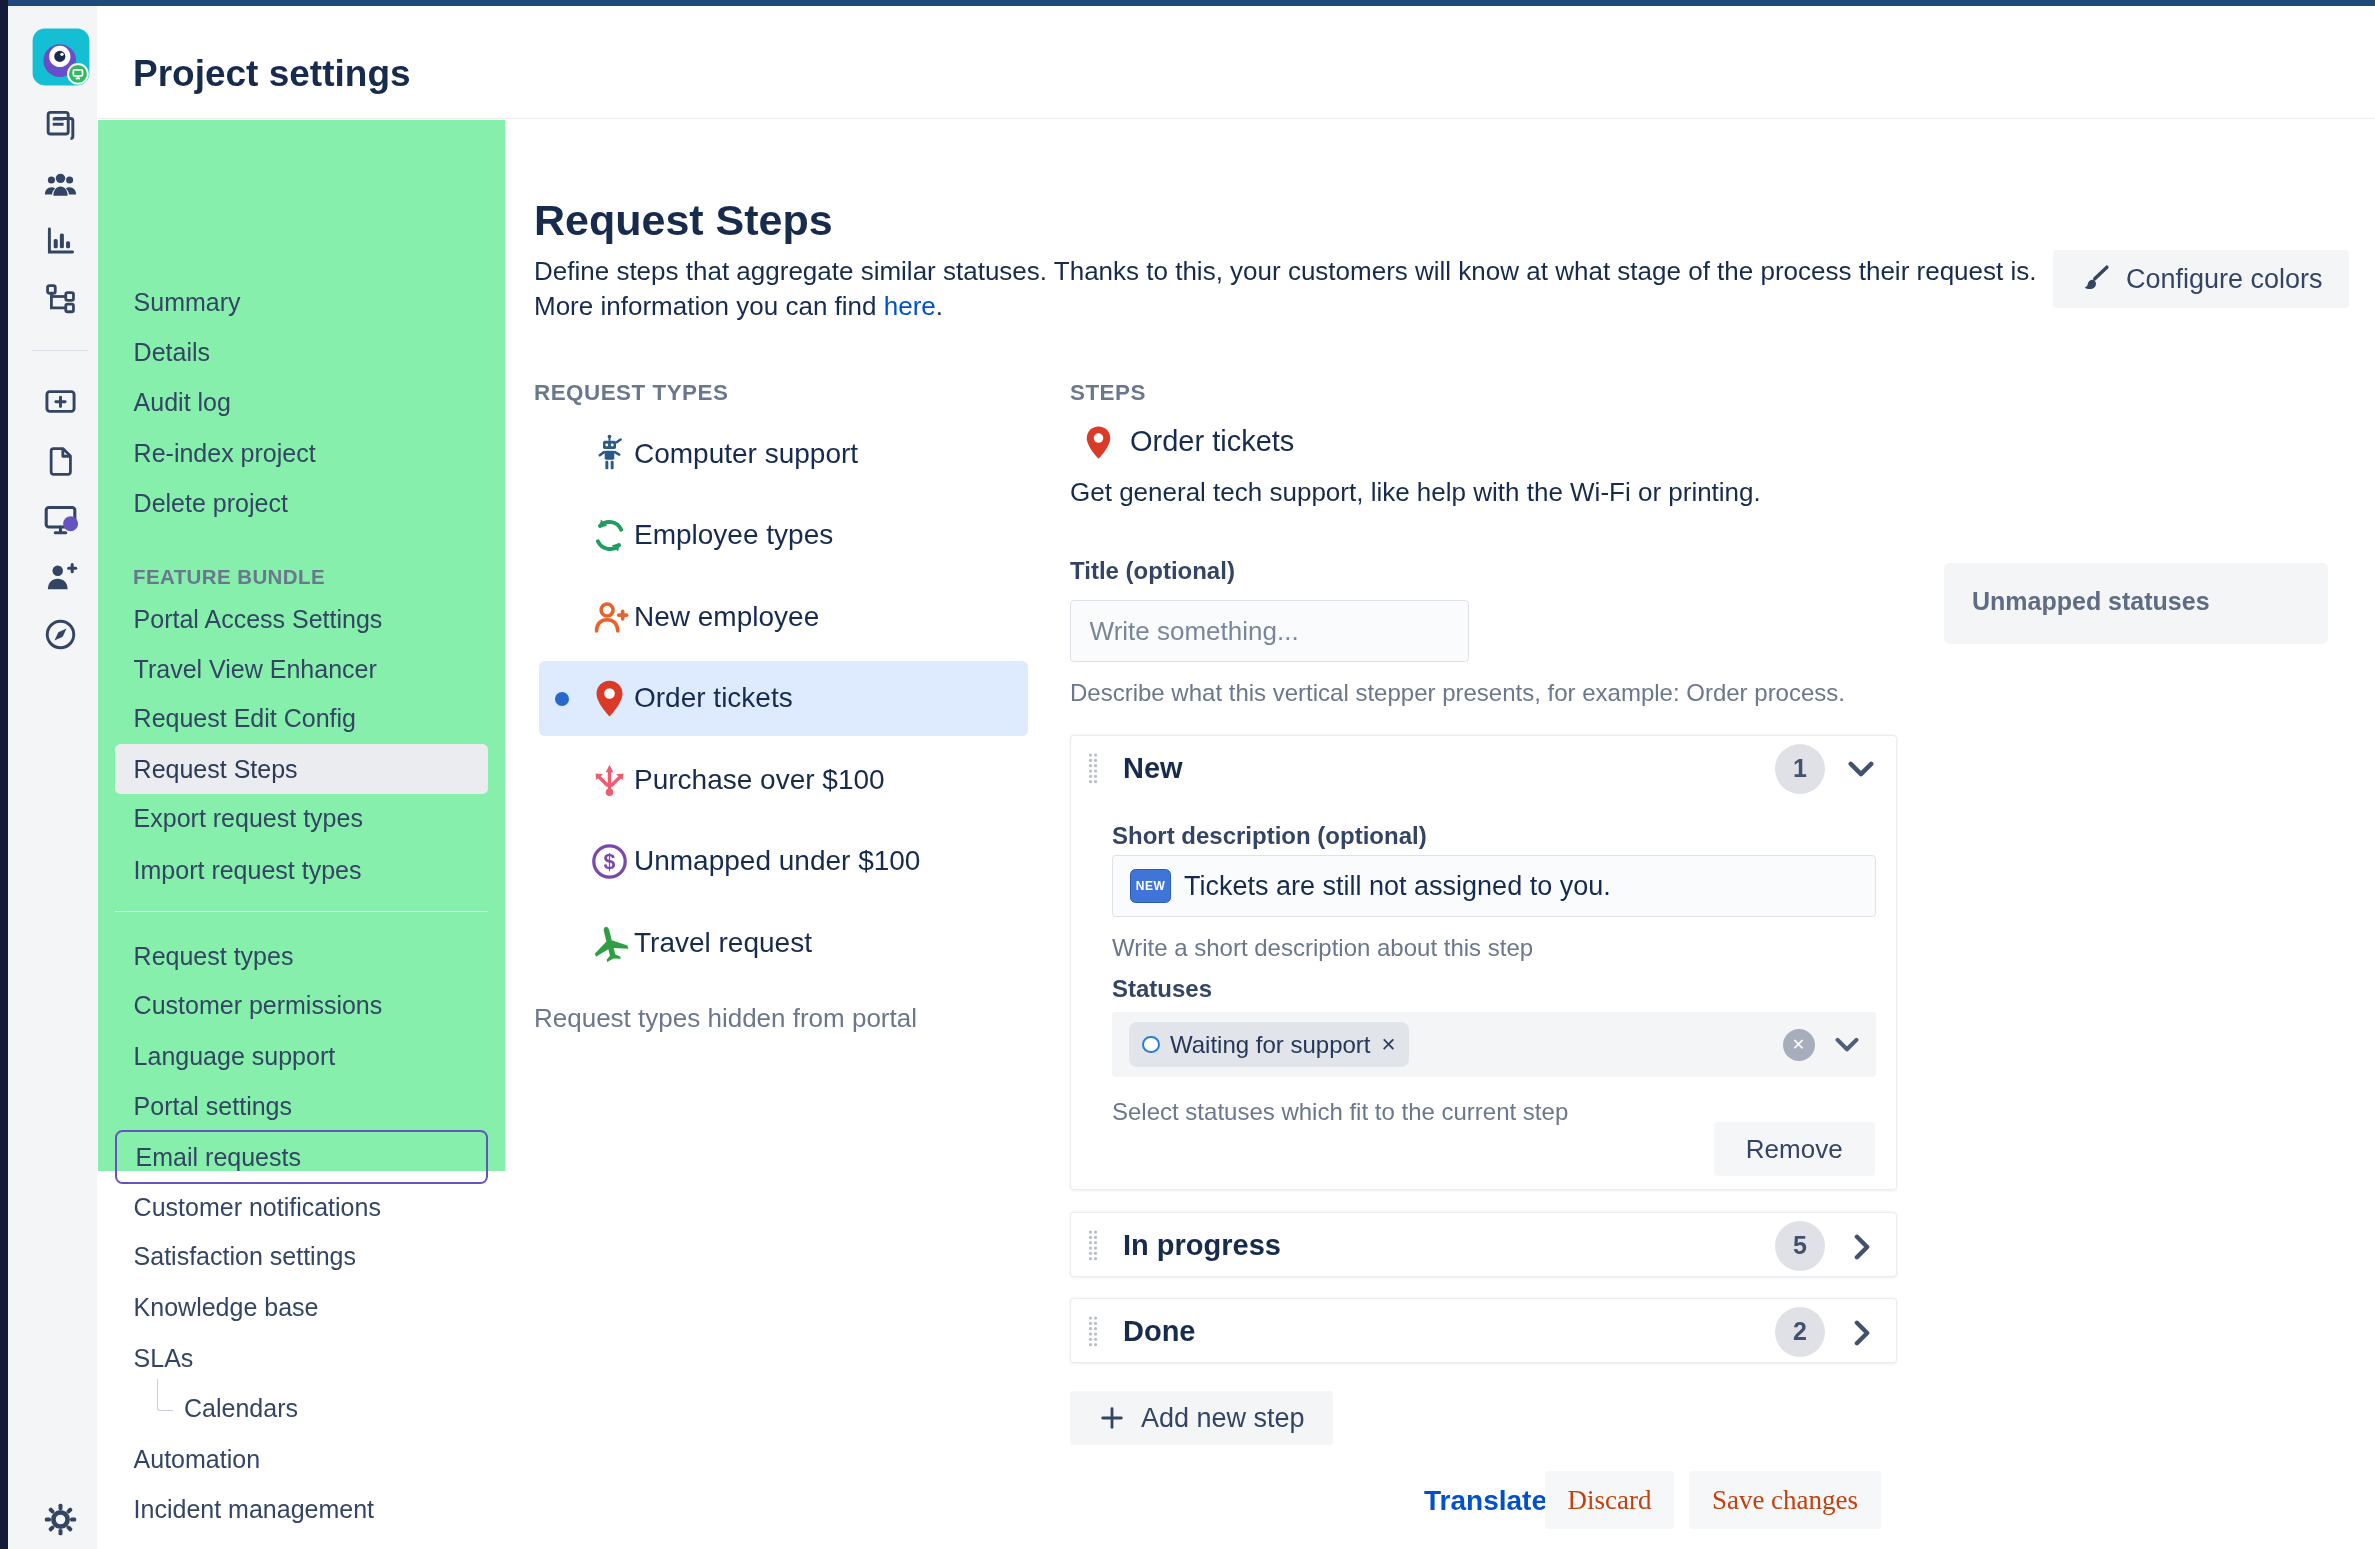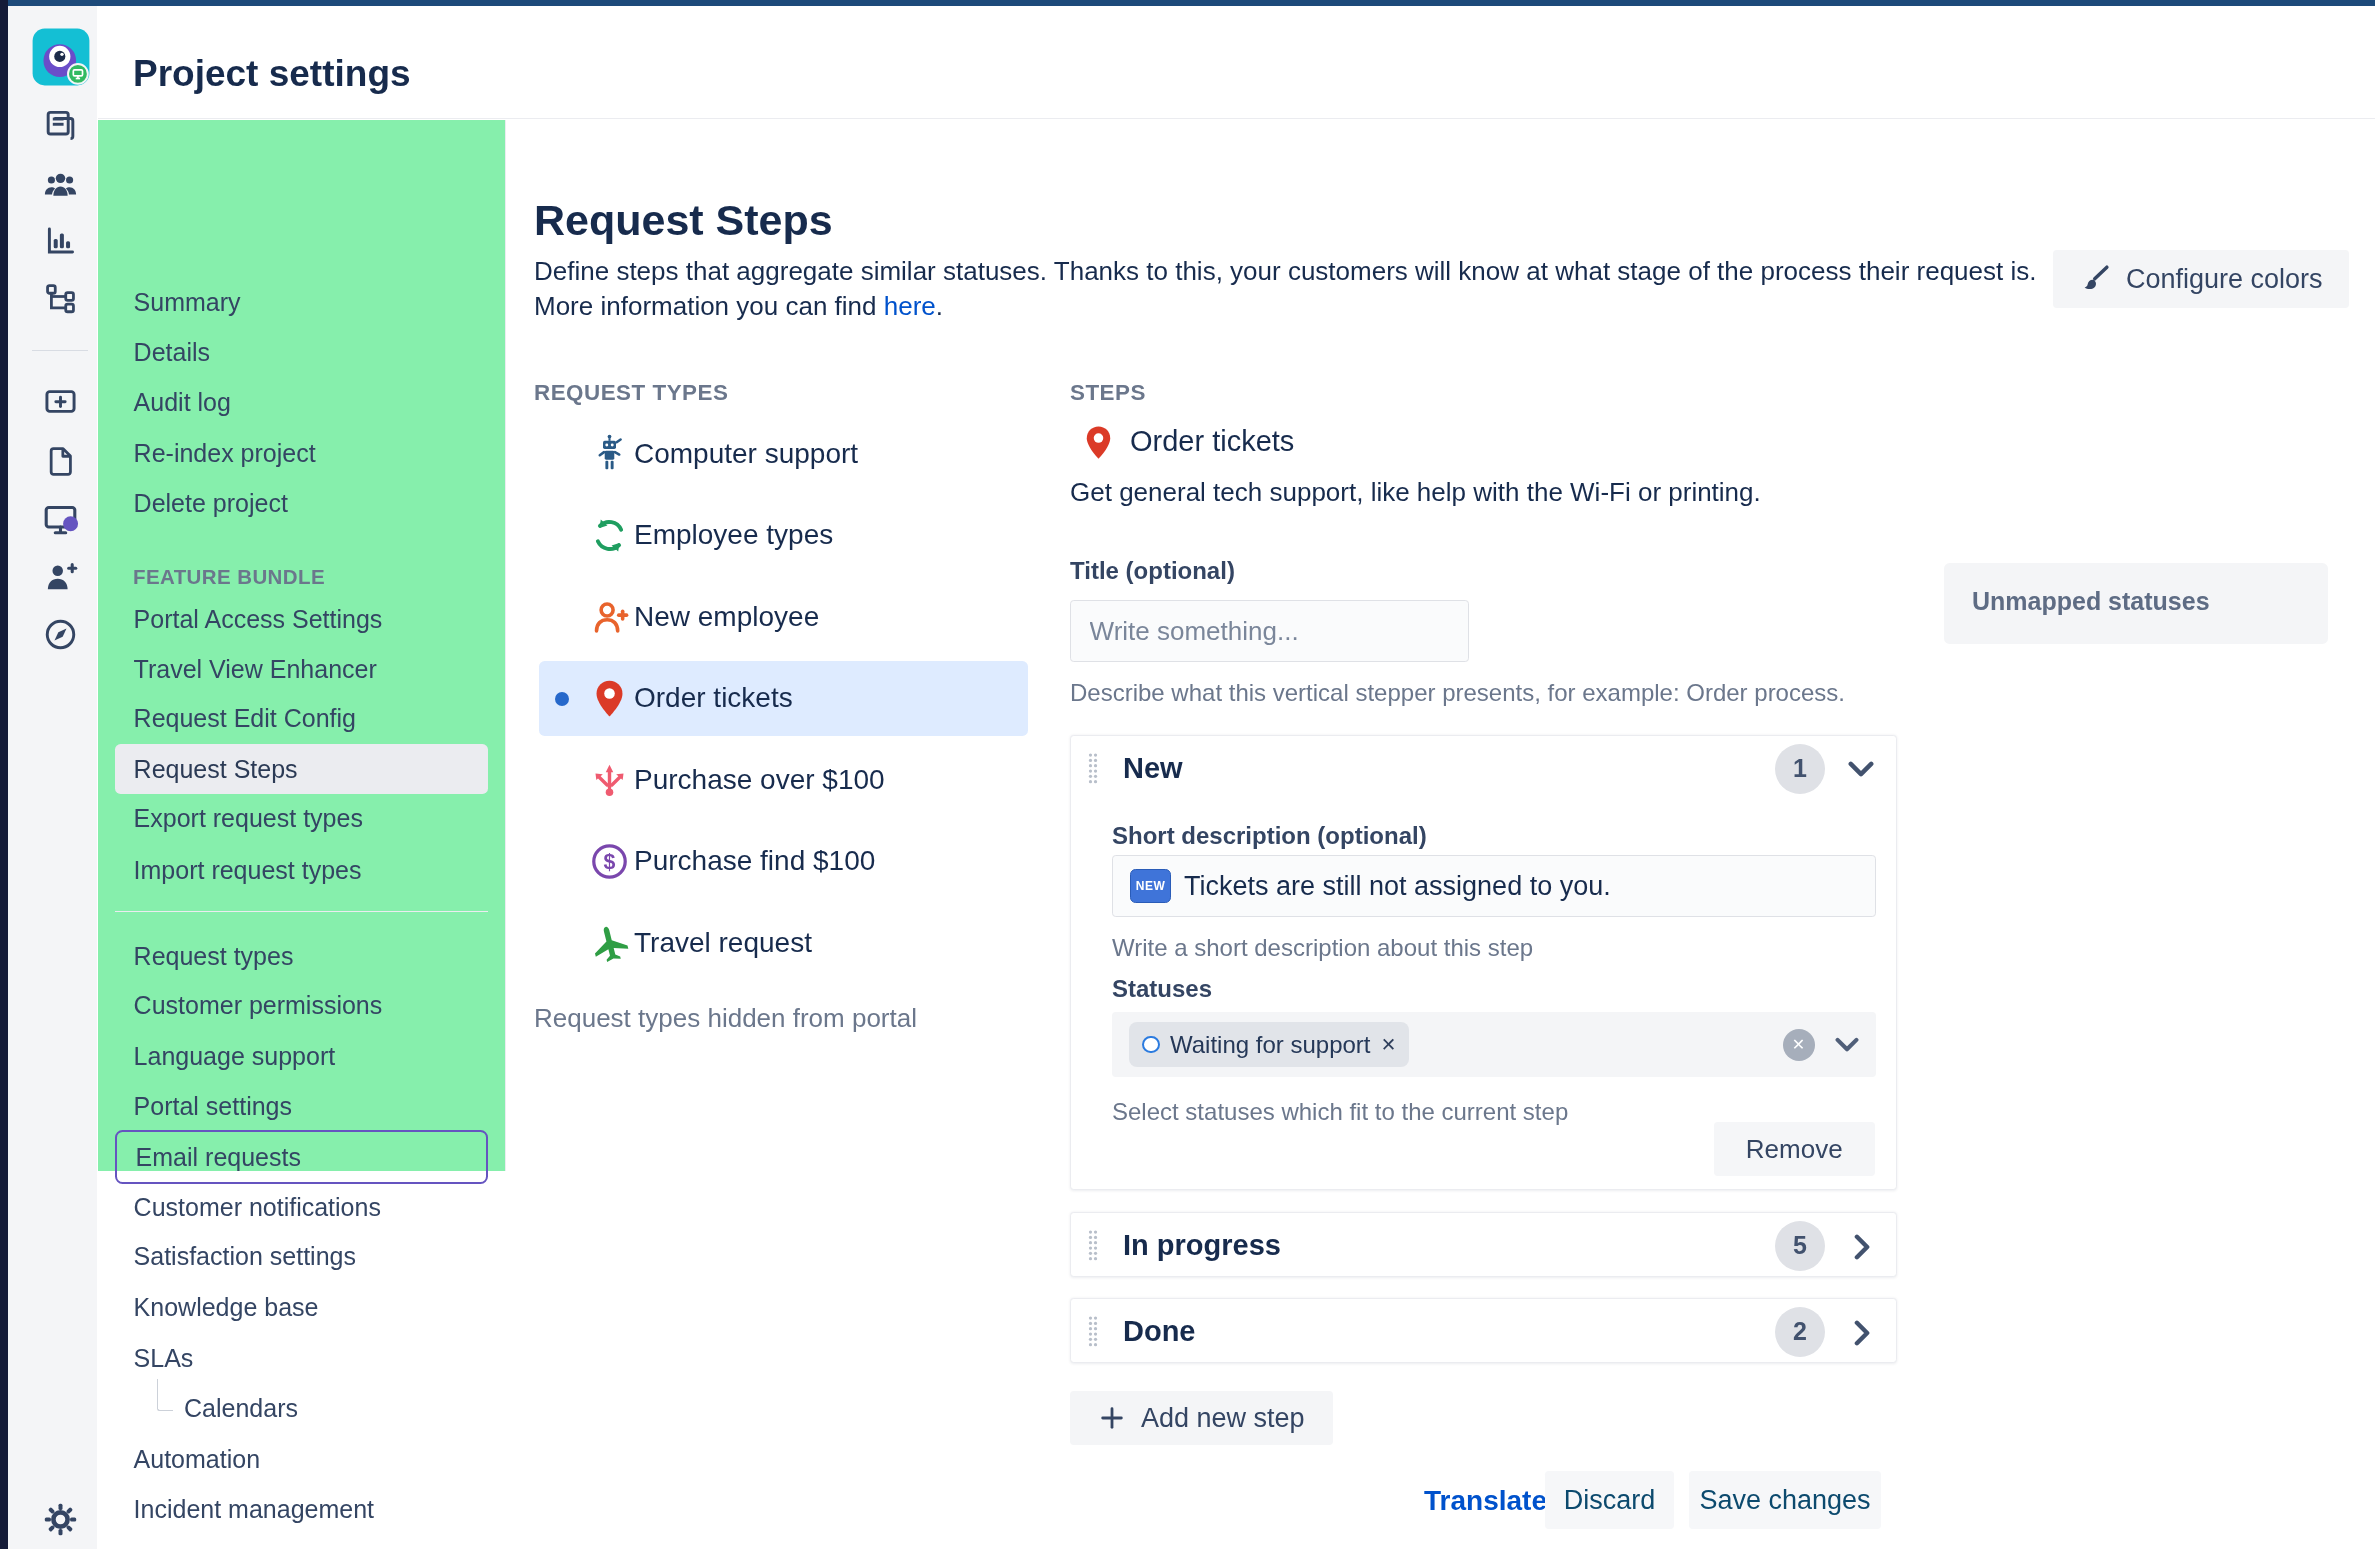--- a/index.html
+++ b/index.html
@@ -83,21 +83,21 @@
   .sel-right{margin-left:auto;display:flex;align-items:center;gap:20.5px;}
   .clear-circle{width:32px;height:32px;border-radius:50%;background:#a6aebb;color:#fff;font-size:16px;font-weight:700;
                 display:flex;align-items:center;justify-content:center;cursor:pointer;}
   .remove-btn{position:absolute;right:21.4px;top:386px;height:54px;padding:0 32px;background:#f5f6f8;border:none;
               border-radius:3.7px;font-family:inherit;font-size:26px;color:#344563;cursor:pointer;}
   .add-step{position:absolute;left:1070px;top:1391px;height:54px;padding:0 28px;font-size:27px;}
   
   .translate-btn{position:absolute;left:1424px;top:1475px;height:52px;background:none;border:none;
                  font-family:inherit;font-size:28px;font-weight:600;color:#0052cc;cursor:pointer;padding:0;}
   .ghost-btn{position:absolute;top:1471px;height:58px;border:none;border-radius:3.7px;background:#f6f7f9;
-             font-family:Liberation Sans, sans-serif;font-size:27px;color:#0c4a6e;cursor:default;}
+             font-family:Liberation Serif, serif;font-size:27px;color:#c2410c;cursor:default;}
   .discard-btn{left:1545px;width:129px;}
   .save-btn{left:1689px;width:192px;}
   
   .unmapped{position:absolute;left:1944px;top:563px;width:384px;box-sizing:border-box;background:#f4f5f7;
             border-radius:5.6px;padding:24px 28px 28px 28px;}
   .unmapped h3{margin:0;font-size:25px;font-weight:700;color:#5e6c84;}
   .unmapped p{margin:15px 0 0 0;font-size:24px;line-height:36px;color:#344563;}
 </style>
 </head>
 <body>
@@ -410,21 +410,21 @@
       <span class="rt-label">Purchase over $100</span>
     </div>
 
     <div class="rt-row">
       <span class="rt-icon">
         <svg width="41" height="41" viewBox="0 0 24 24">
           <circle cx="12" cy="12" r="9.2" fill="none" stroke="#7a47ad" stroke-width="1.9"></circle>
           <text x="12" y="16.4" text-anchor="middle" font-size="12.5" font-weight="bold" fill="#7a47ad" font-family="Liberation Sans, sans-serif">$</text>
         </svg>
       </span>
-      <span class="rt-label">Purchase find $100</span>
+      <span class="rt-label">Unmapped under $100</span>
     </div>
 
     <div class="rt-row">
       <span class="rt-icon">
         <svg width="41" height="41" viewBox="0 0 24 24">
           <path transform="rotate(-14 12 12)" d="M21.8,16.2 L13.6,11 L13.6,4.9 C13.6,3.6 12.9,2.6 12,2.6 C11.1,2.6 10.4,3.6 10.4,4.9 L10.4,11 L2.2,16.2 L2.2,18.2 L10.4,15.7 L10.4,19.6 L7.9,21.4 L7.9,22.8 L12,21.6 L16.1,22.8 L16.1,21.4 L13.6,19.6 L13.6,15.7 L21.8,18.2 Z" fill="#2f9e44"></path>
         </svg>
       </span>
       <span class="rt-label">Travel request</span>
     </div>

